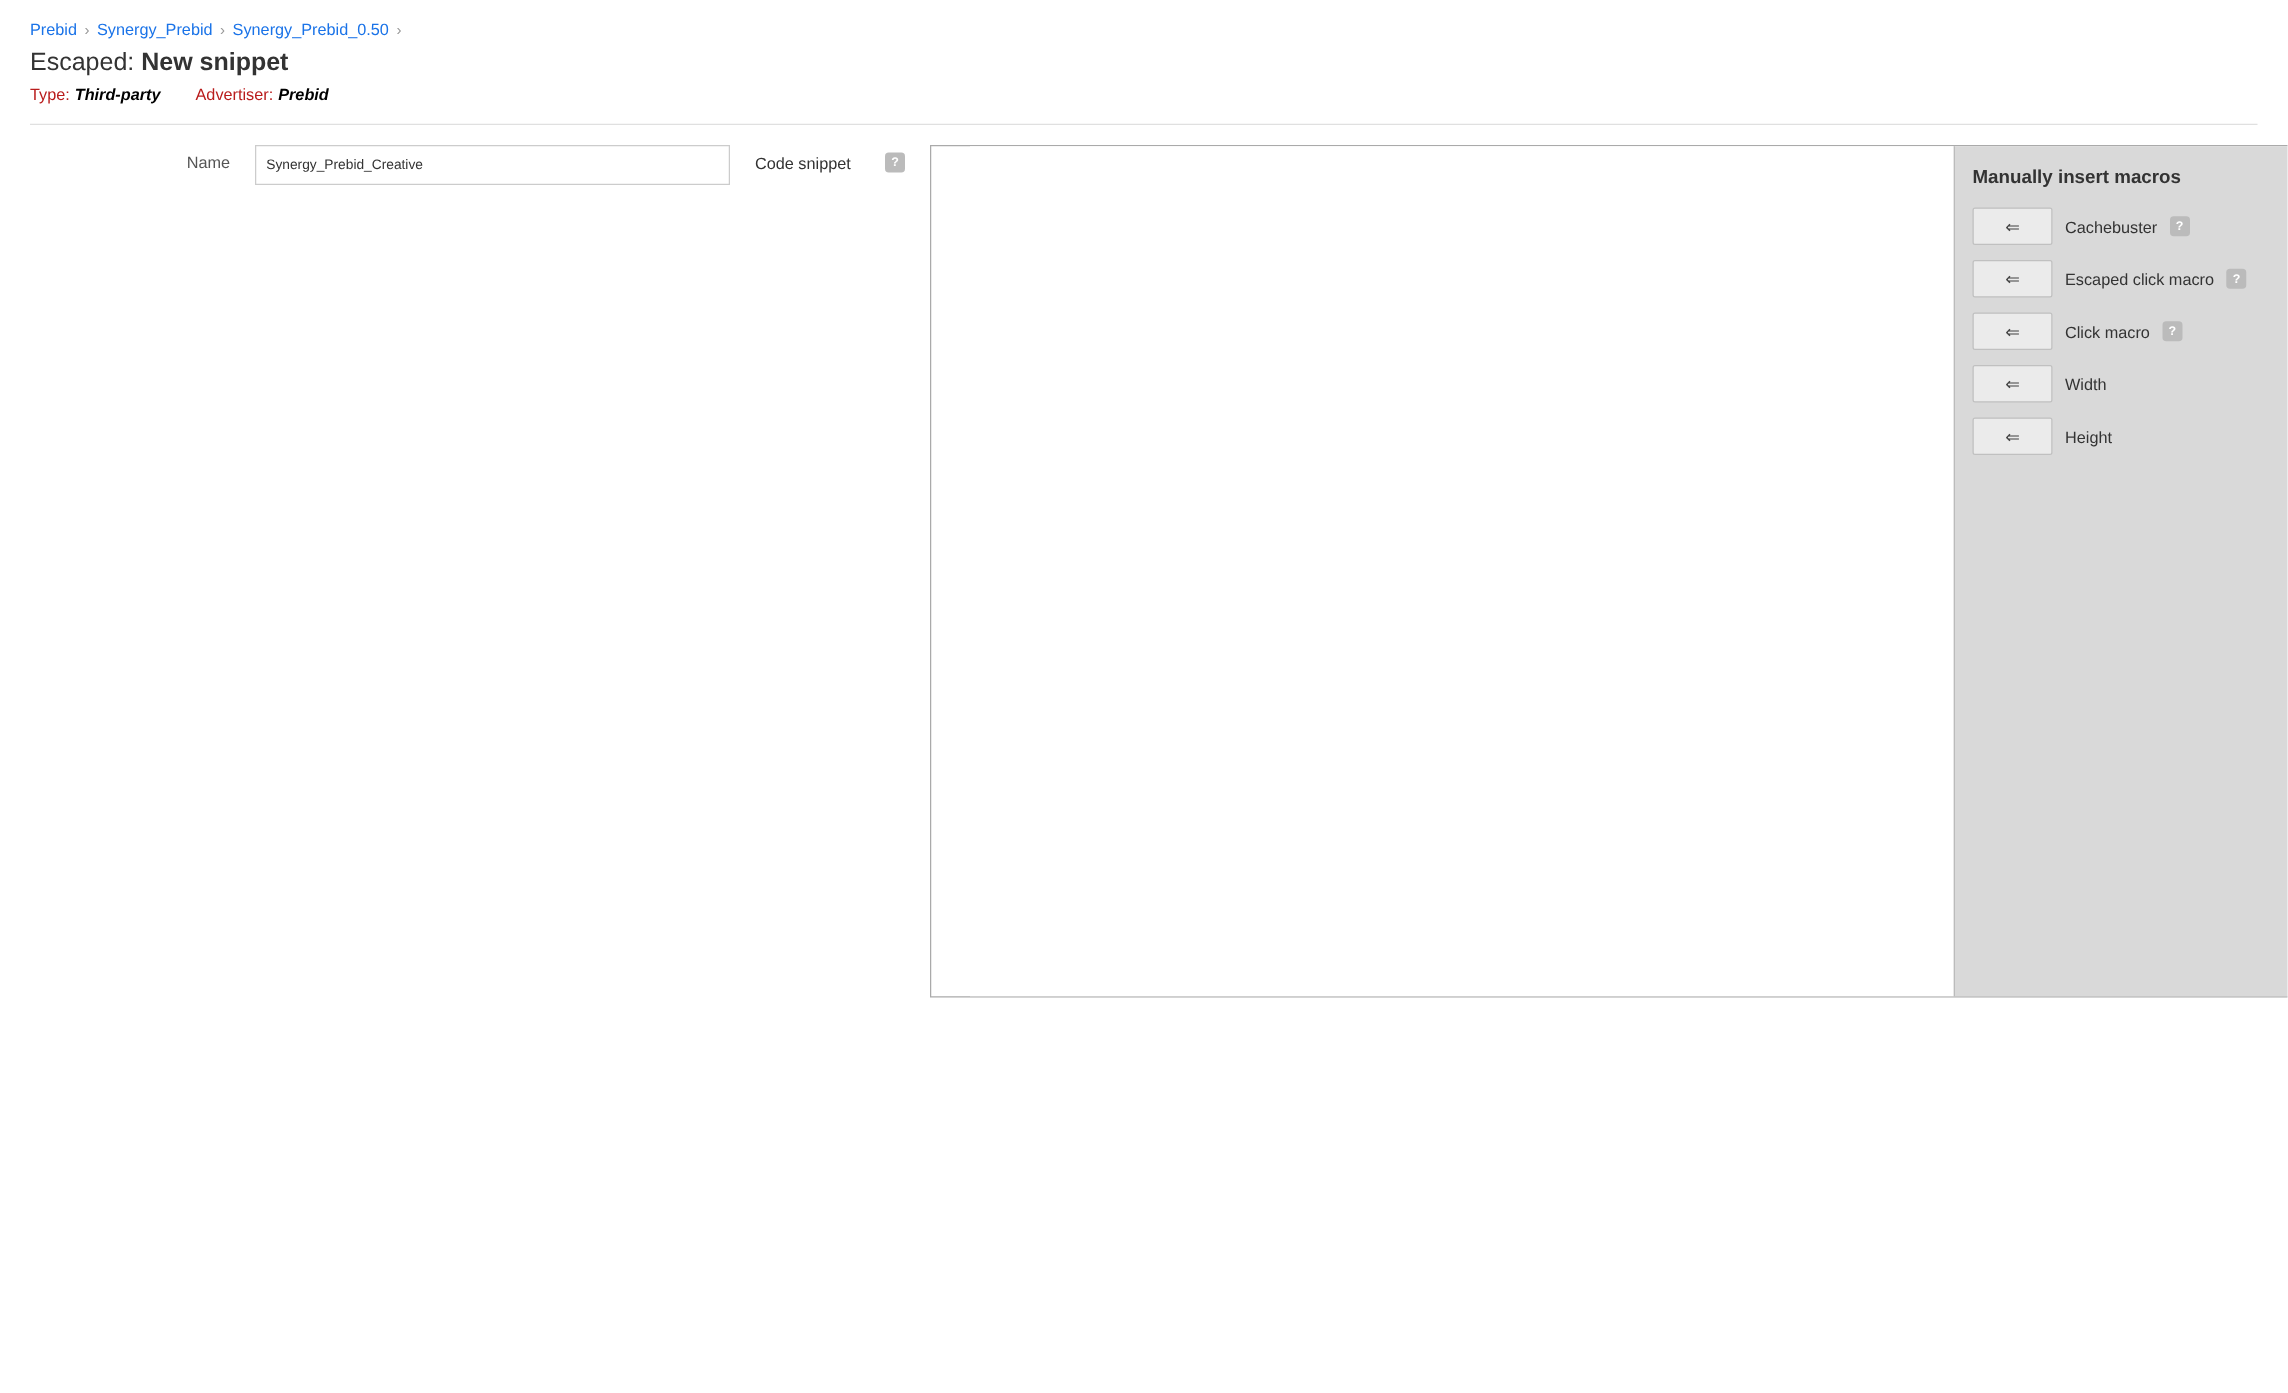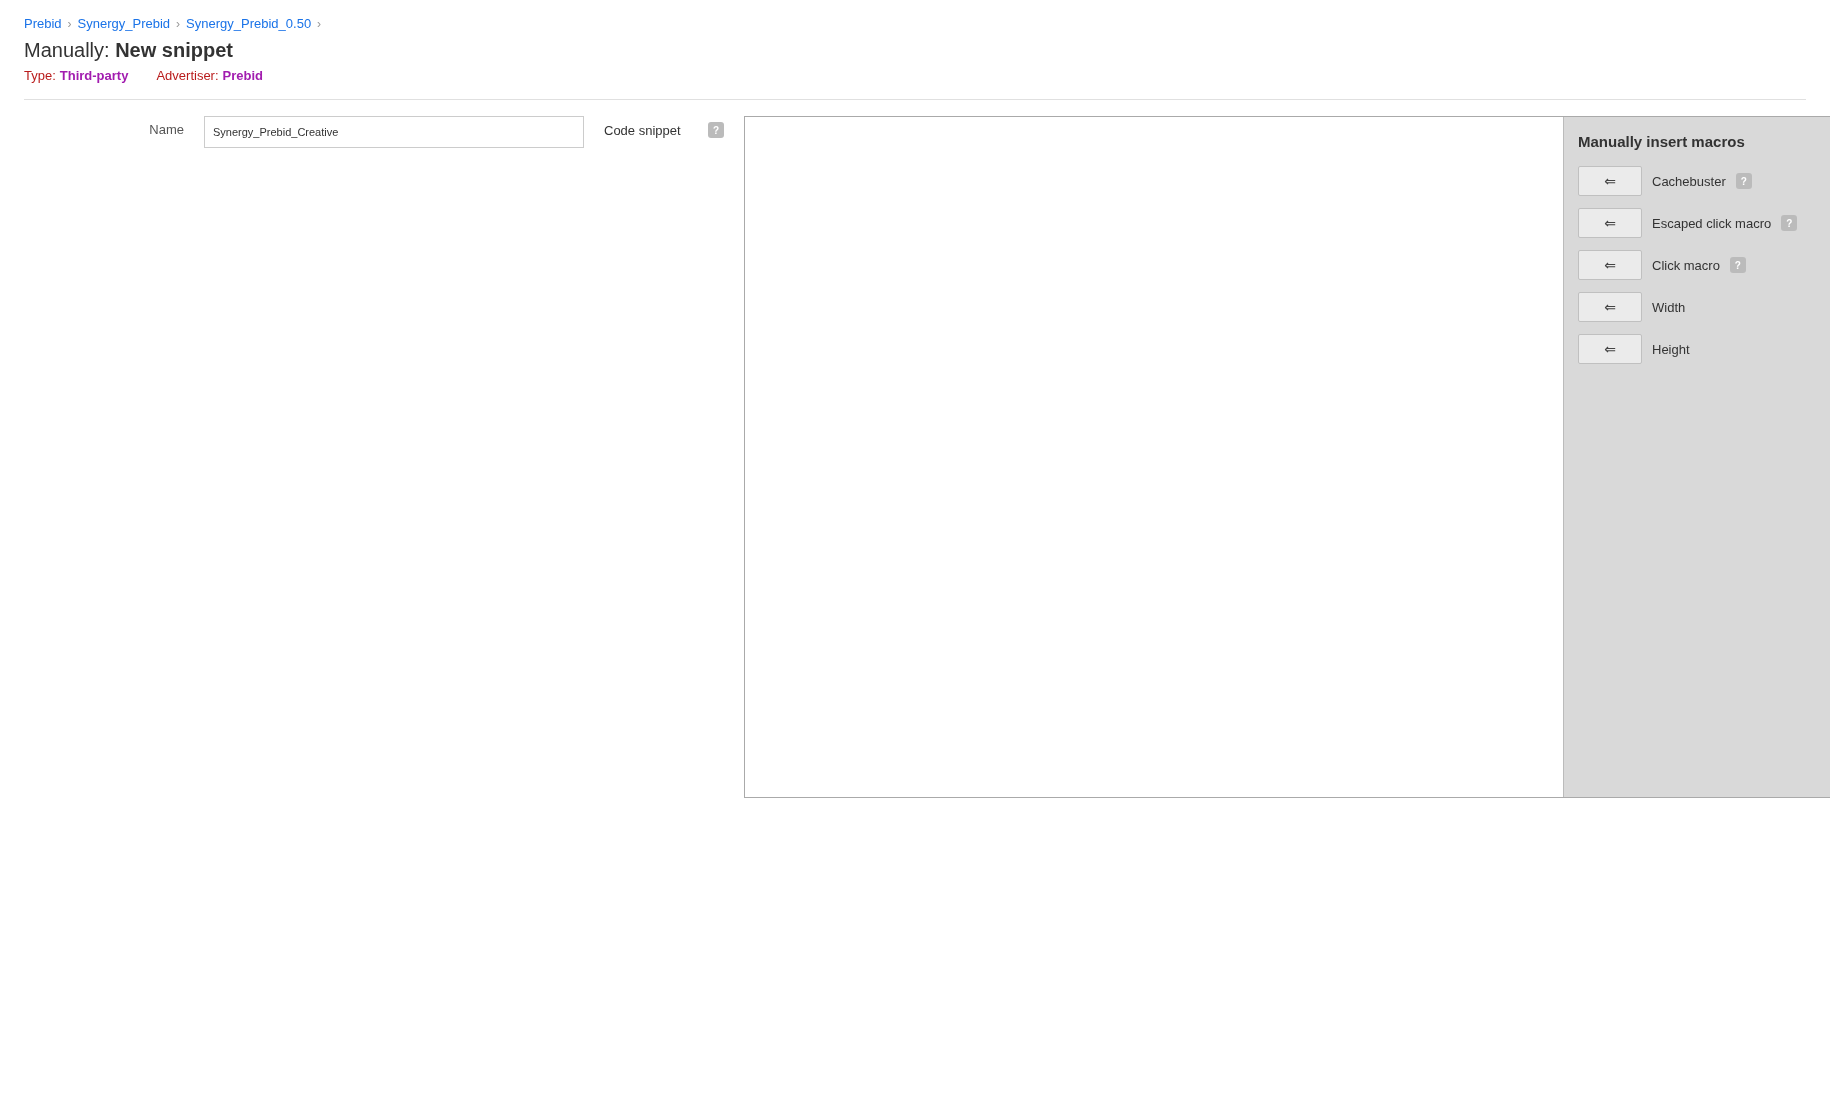--- a/index.html
+++ b/index.html
@@ -52,22 +52,23 @@
       font-size: 13px;
       margin-bottom: 1px;
       color: #555;
     }
 
     .page-meta .meta-label {
       color: #b91c1c;
     }
 
     .page-meta .meta-value {
-      color: #a21caf;
-      font-weight: bold;
+      color: #000000;
+      font-weight: bold;
+      font-style: italic;
     }
 
     .meta-separator {
       display: inline-block;
       width: 20px;
     }
 
     hr.divider {
       border: none;
       border-top: 1px solid #e0e0e0;
@@ -217,21 +218,21 @@
 <div class="breadcrumb">
   <a class="breadcrumb-link">Prebid</a>
   <span class="breadcrumb-separator">›</span>
   <a class="breadcrumb-link">Synergy_Prebid</a>
   <span class="breadcrumb-separator">›</span>
   <a class="breadcrumb-link">Synergy_Prebid_0.50</a>
   <span class="breadcrumb-separator">›</span>
 </div>
 
 <h1 class="page-title">
-  <span>Manually: </span><strong>New snippet</strong>
+  <span>Escaped: </span><strong>New snippet</strong>
 </h1>
 
 <div class="page-meta">
   <span class="meta-label">Type:</span>
   <span class="meta-value">Third-party</span>
   <span class="meta-separator"></span>
   <span class="meta-label">Advertiser:</span>
   <span class="meta-value">Prebid</span>
 </div>
 

